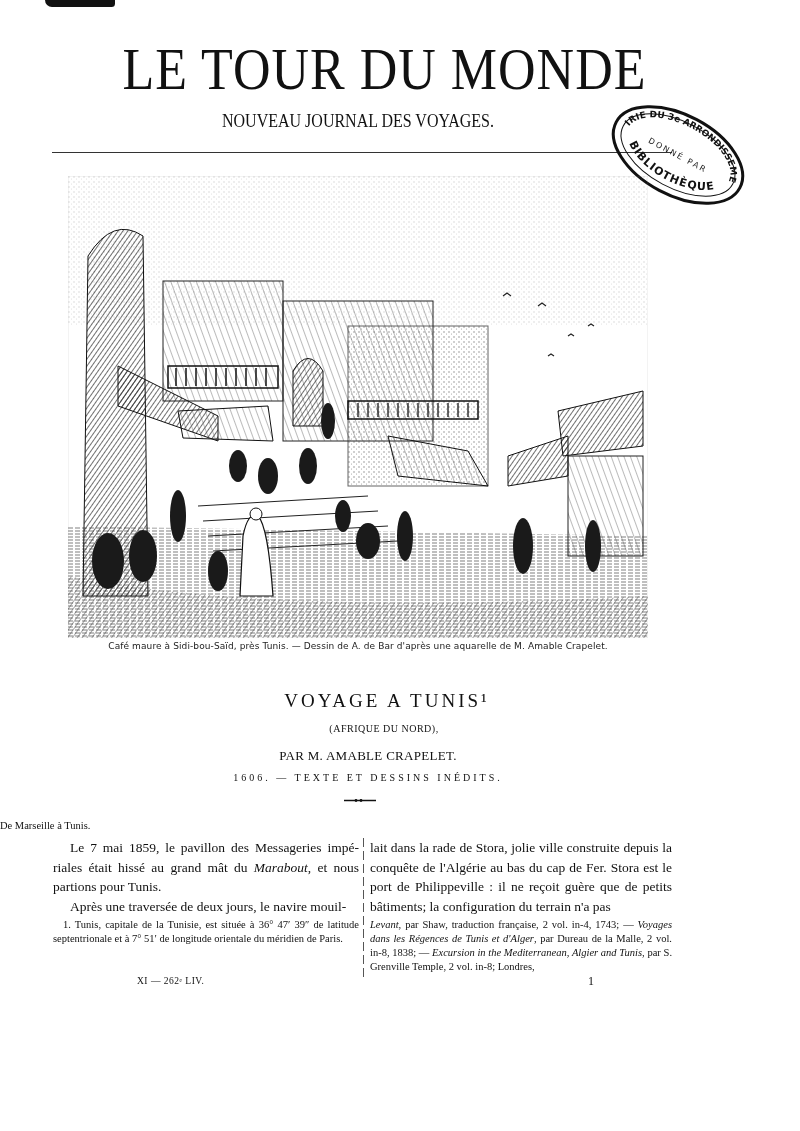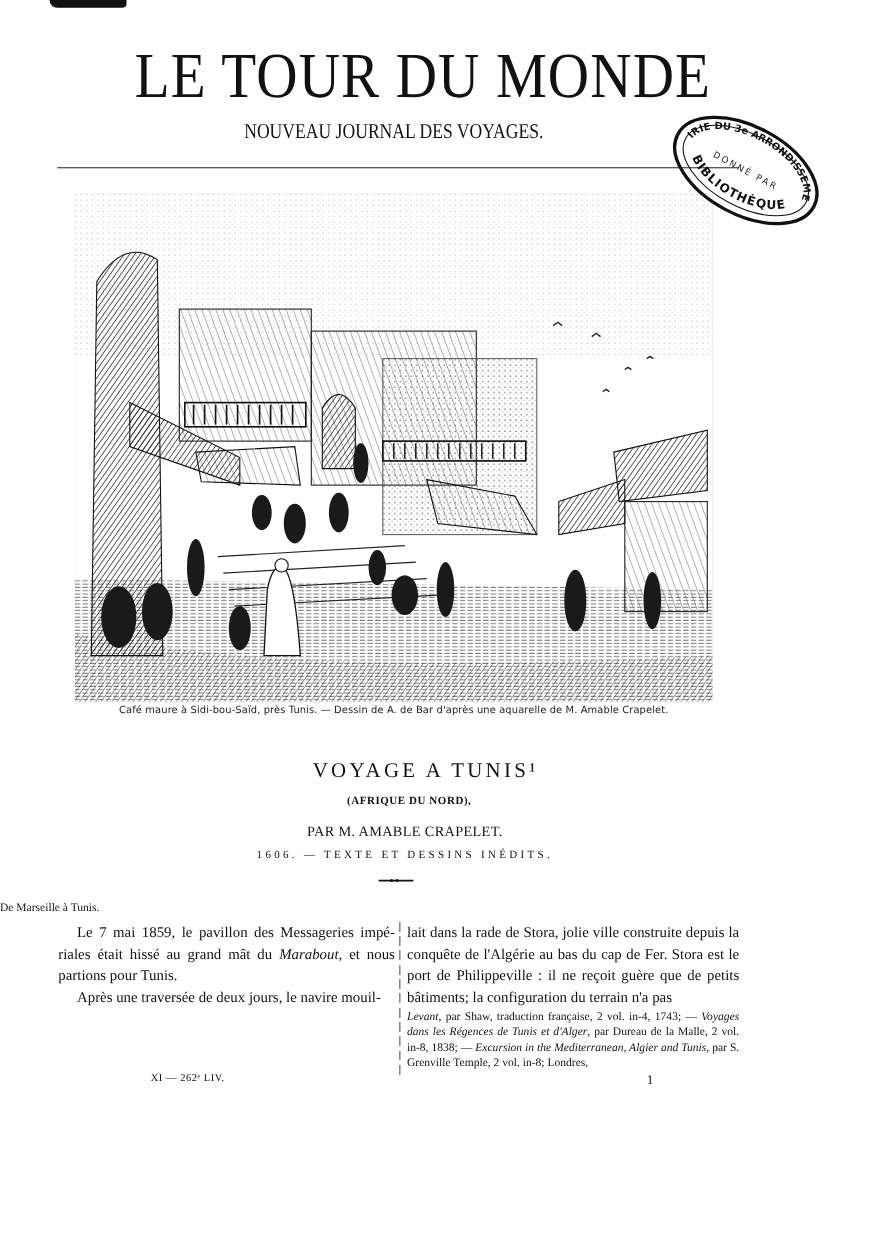--- a/index.html
+++ b/index.html
@@ -35,22 +35,22 @@
   }
   .caption {
     position: absolute; left: 0; top: 641px; width: 716px; text-align: center;
     font-family: "DejaVu Sans", sans-serif; font-size: 9px; color: #222; letter-spacing: 0.1px;
   }
   .article-title {
     position: absolute; left: 0; top: 690px; width: 736px; text-align: center;
     font-size: 19px; letter-spacing: 3px; margin-left: 19px;
   }
   .article-region {
-    position: absolute; left: 4px; top: 723px; width: 736px; text-align: center;
-    font-size: 10px; letter-spacing: 0.5px; font-weight: bold;
+    position: absolute; left: 16px; top: 723px; width: 736px; text-align: center;
+    font-size: 10px; letter-spacing: 0.5px;
   }
   .article-author {
     position: absolute; left: 0; top: 748px; width: 736px; text-align: center;
     font-size: 13px; letter-spacing: 0.3px;
   }
   .article-date {
     position: absolute; left: 0; top: 772px; width: 736px; text-align: center;
     font-size: 10px; letter-spacing: 3px;
   }
   .ornament {
@@ -237,20 +237,21 @@
   <p>Après une traversée de deux jours, le navire mouil-</p>
 </div>
 
 <div class="col-divider"></div>
 
 <div class="col col-right">
   <p class="noindent">lait dans la rade de Stora, jolie ville construite depuis la conquête de l'Algérie au bas du cap de Fer. Stora est le port de Philippeville : il ne reçoit guère que de petits bâtiments; la configuration du terrain n'a pas</p>
 </div>
 
 <div class="footnotes fn-left">
+  <p>1. Tunis, capitale de la Tunisie, est située à 36° 47′ 39″ de latitude septentrionale et à 7° 51′ de longitude orientale du méridien de Paris.</p>
 </div>
 
 <div class="footnotes fn-right">
   <p class="noindent"><i>Levant</i><span>, par Shaw, traduction française, 2 vol. in-4, 1743; — </span><i>Voyages dans les Régences de Tunis et d'Alger</i><span>, par Dureau de la Malle, 2 vol. in-8, 1838; — </span><i>Excursion in the Mediterranean, Algier and Tunis</i><span>, par S. Grenville Temple, 2 vol. in-8; Londres,</span></p>
 </div>
 
 <div class="folio-left">XI — 262ᵉ LIV.</div>
 <div class="folio-right">1</div>
 
 </body></html>

